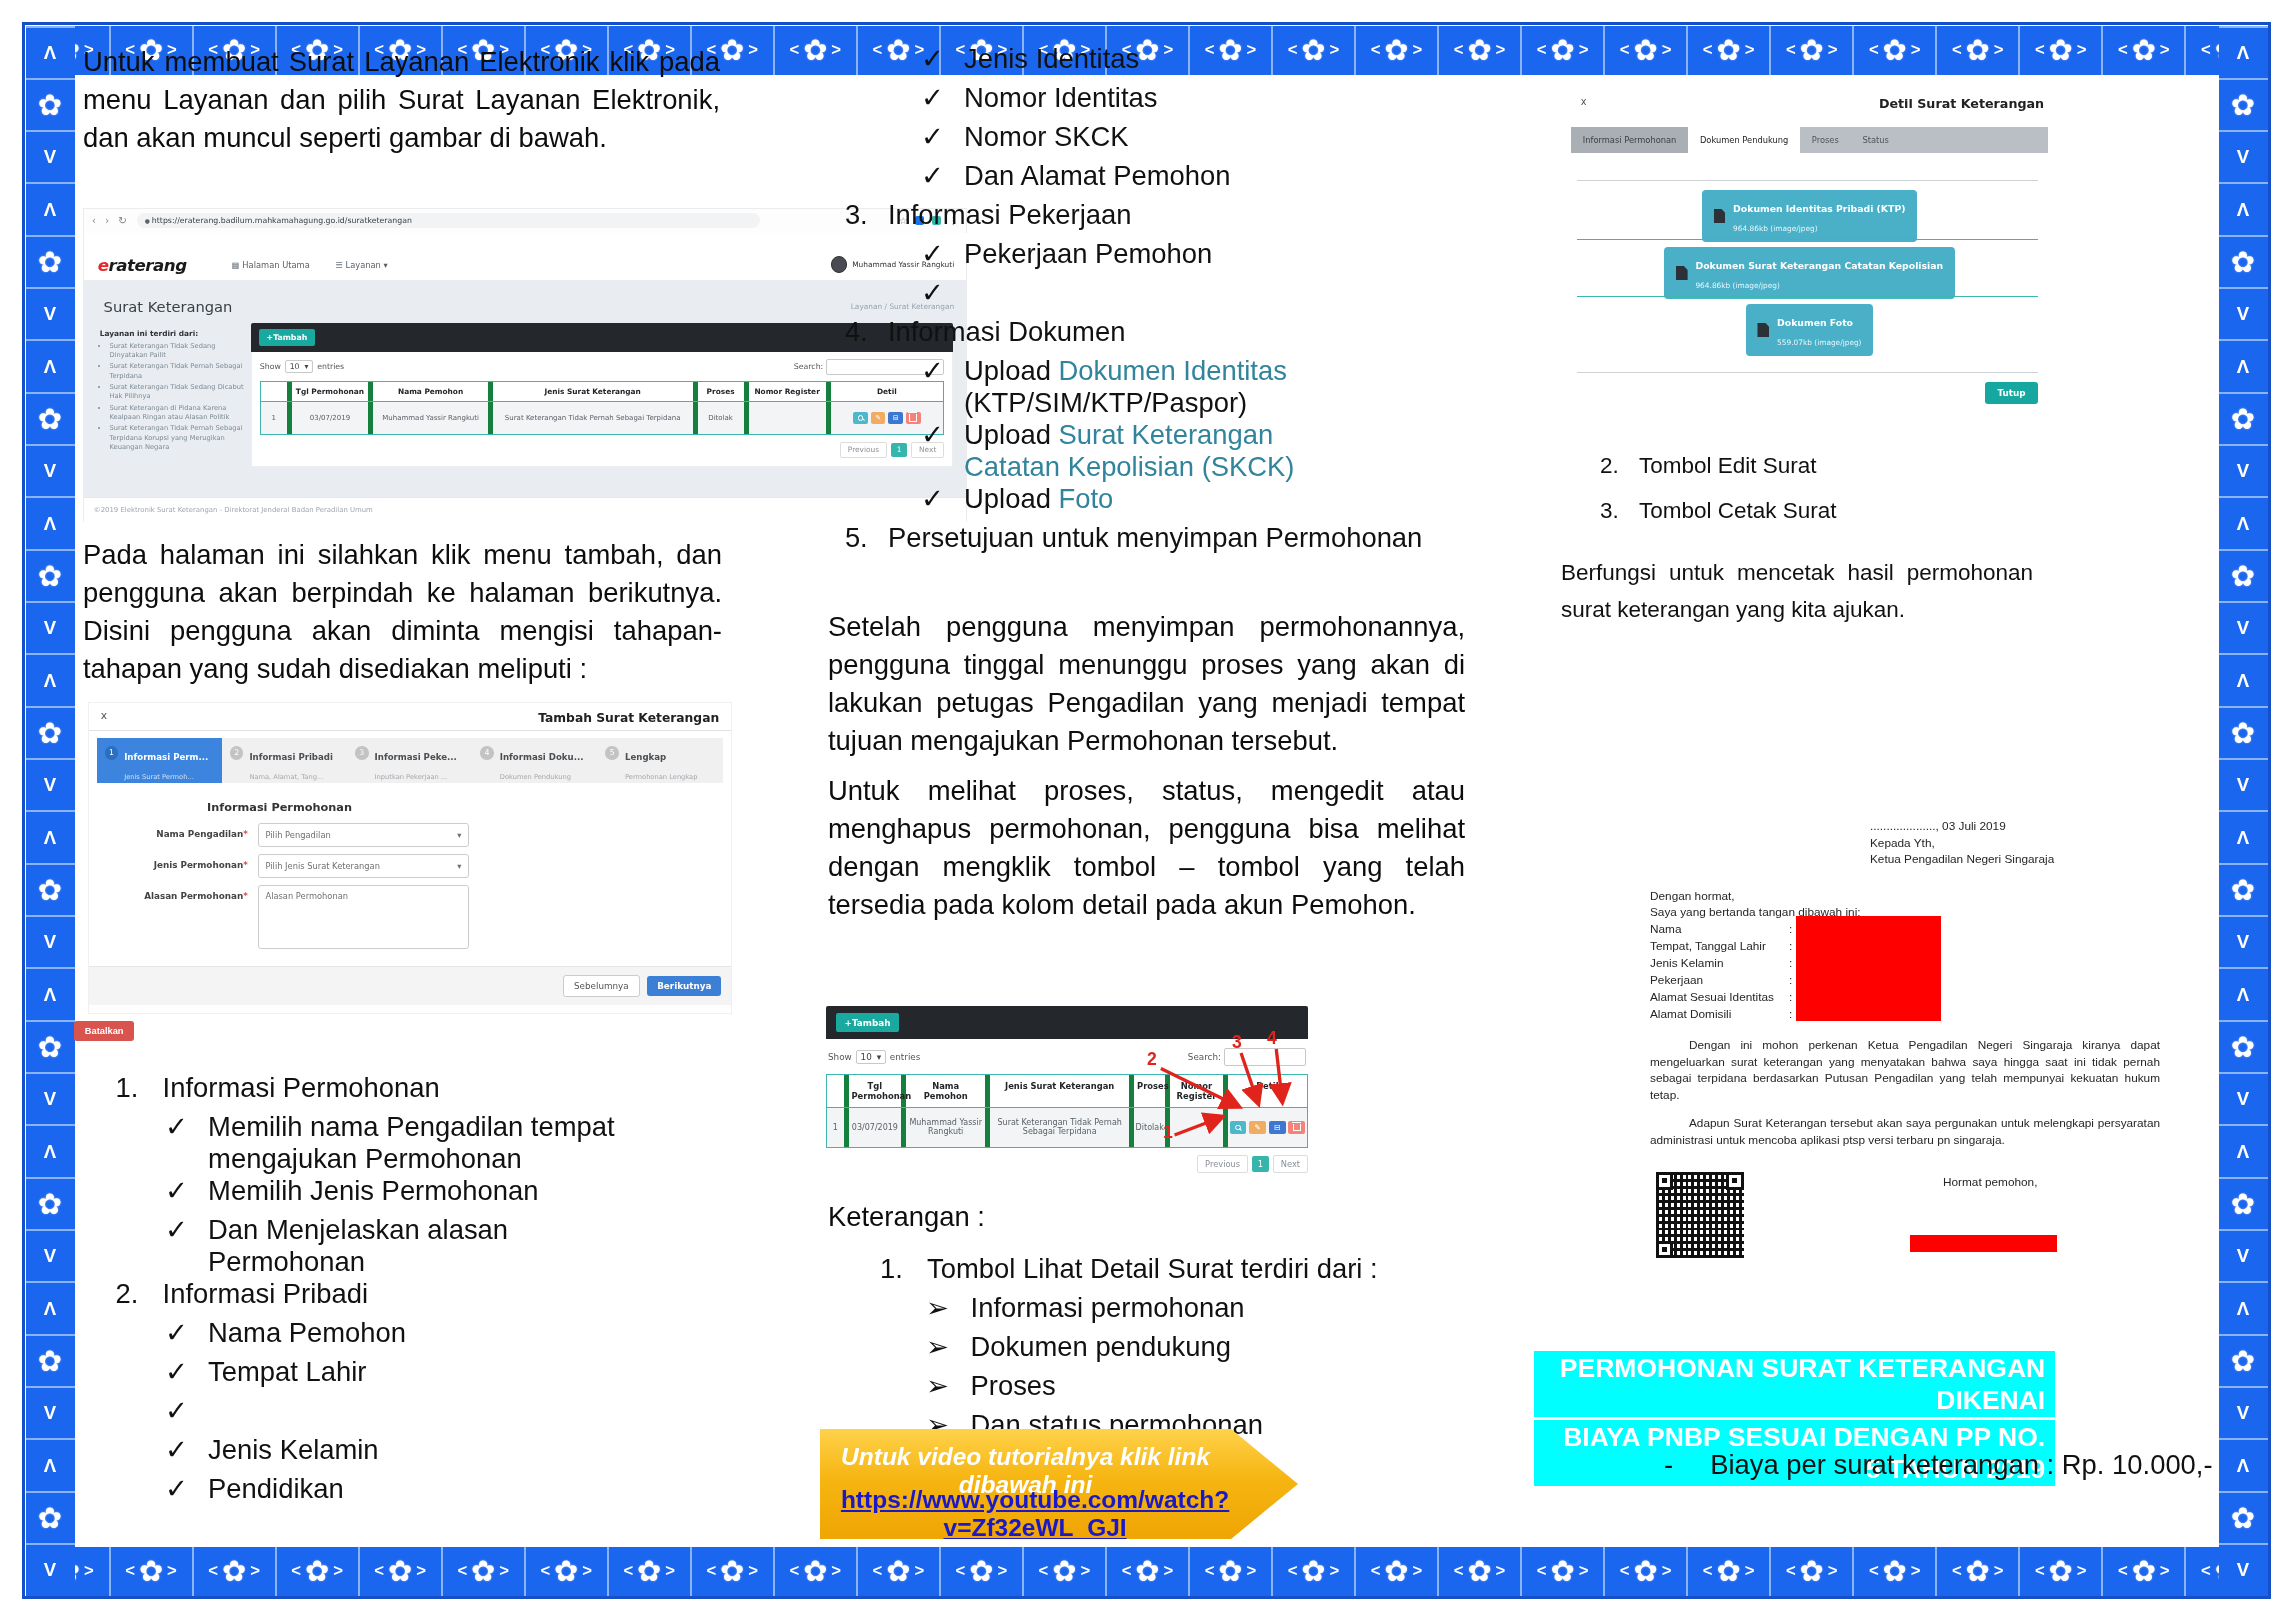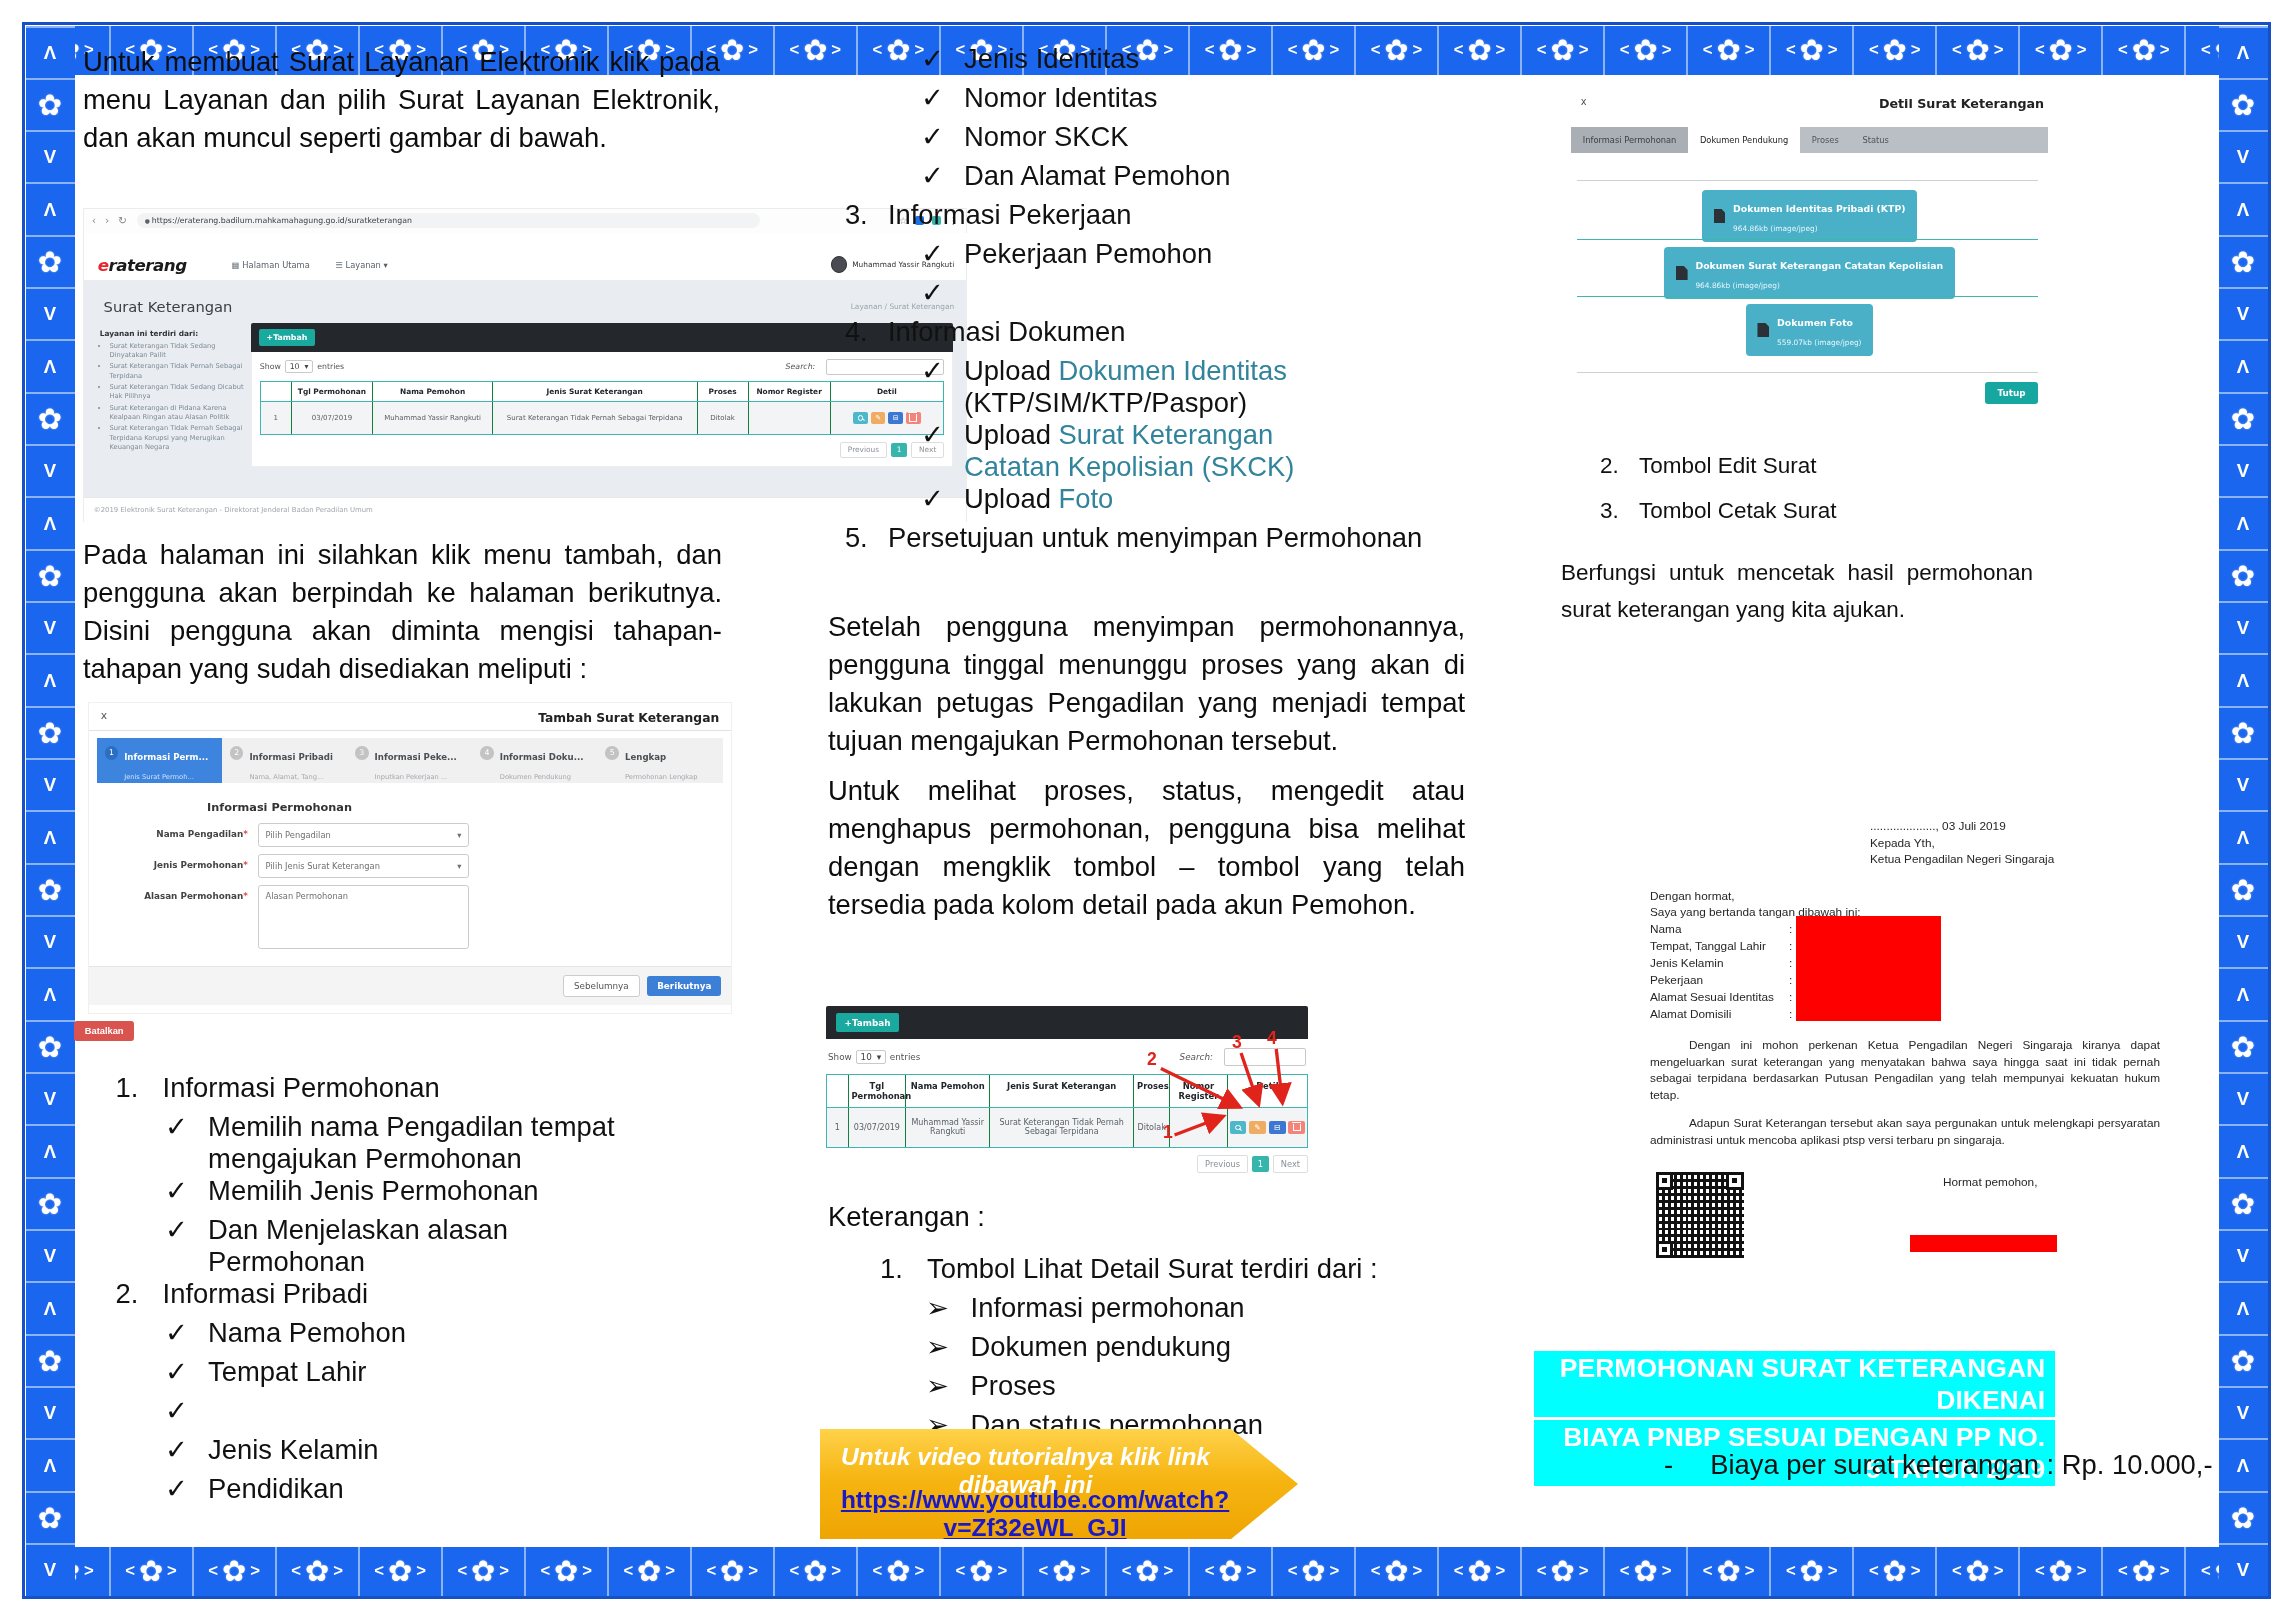--- a/index.html
+++ b/index.html
@@ -67,25 +67,25 @@
   .s1side .t{font-size:7.4px;font-weight:bold;color:#2f3338;margin-bottom:3.9px;}
   .s1side ul{margin:0;padding-left:9.8px;font-size:6.7px;line-height:9.3px;color:#7c8a94;}
   .s1side li{margin-bottom:2px;}
   .s1main{position:absolute;left:167px;top:43px;width:702px;}
   .darkbar{height:29px;background:#24282c;border-radius:2px 2px 0 0;display:flex;align-items:center;}
   .btn-teal{background:#1aa99e;color:#fff;border-radius:2px;display:inline-block;}
   .darkbar .btn-teal{font-size:7.8px;padding:3.9px 7.8px;margin-left:7.8px;font-weight:bold;}
   .panel{background:#fff;border:1px solid #eee;border-top:none;padding:6.9px 7.8px 7.8px 7.8px;}
   .showrow{display:flex;align-items:center;font-size:7.8px;color:#555;}
   .selbox{border:1px solid #c9c9c9;border-radius:2px;padding:1px 3.9px;margin:0 3.9px;display:inline-flex;gap:4.9px;align-items:center;color:#444;}
-  .searchwrap{margin-left:auto;display:flex;align-items:center;gap:11px;font-style:italic;}
+  .searchwrap{margin-left:auto;display:flex;align-items:center;gap:3px;}
   .searchbox{width:116px;height:13.7px;border:1px solid #c9c9c9;border-radius:2px;background:#fff;}
   .ttable{margin-top:6.9px;border:1px solid #3db6b2;}
   .trow{display:grid;grid-template-columns:4.5% 12% 17.5% 30% 7.5% 12% 16.5%;}
-  .trow > div{border-right:1px solid #15803d;padding:4.9px 2.9px;text-align:center;}
+  .trow > div{border-right:5px solid #15803d;padding:4.9px 2.9px;text-align:center;}
   .trow > div:last-child{border-right:none;}
   .thead{font-weight:bold;font-size:7.4px;color:#22262a;border-bottom:1px solid #3db6b2;}
   .tbody{font-size:7px;color:#5a6168;background:#f3f4f5;align-items:center;}
   .tbody > div{display:flex;align-items:center;justify-content:center;min-height:21.6px;}
   .actbtns{display:inline-flex;gap:2.9px;}
   .abtn{width:14.7px;height:11.8px;border-radius:2px;color:#fff;font-size:6.9px;display:inline-flex;align-items:center;justify-content:center;position:relative;}
   .abtn.search{background:#4eb7c9;} .abtn.edit{background:#f0ac63;}
   .abtn.print{background:#3d77d2;} .abtn.del{background:#f4837a;}
   .ic-mag{position:relative;width:5.9px;height:5.9px;}
   .ic-mag::before{content:"";position:absolute;left:0;top:0;width:3.9px;height:3.9px;border:1px solid #fff;border-radius:50%;}

